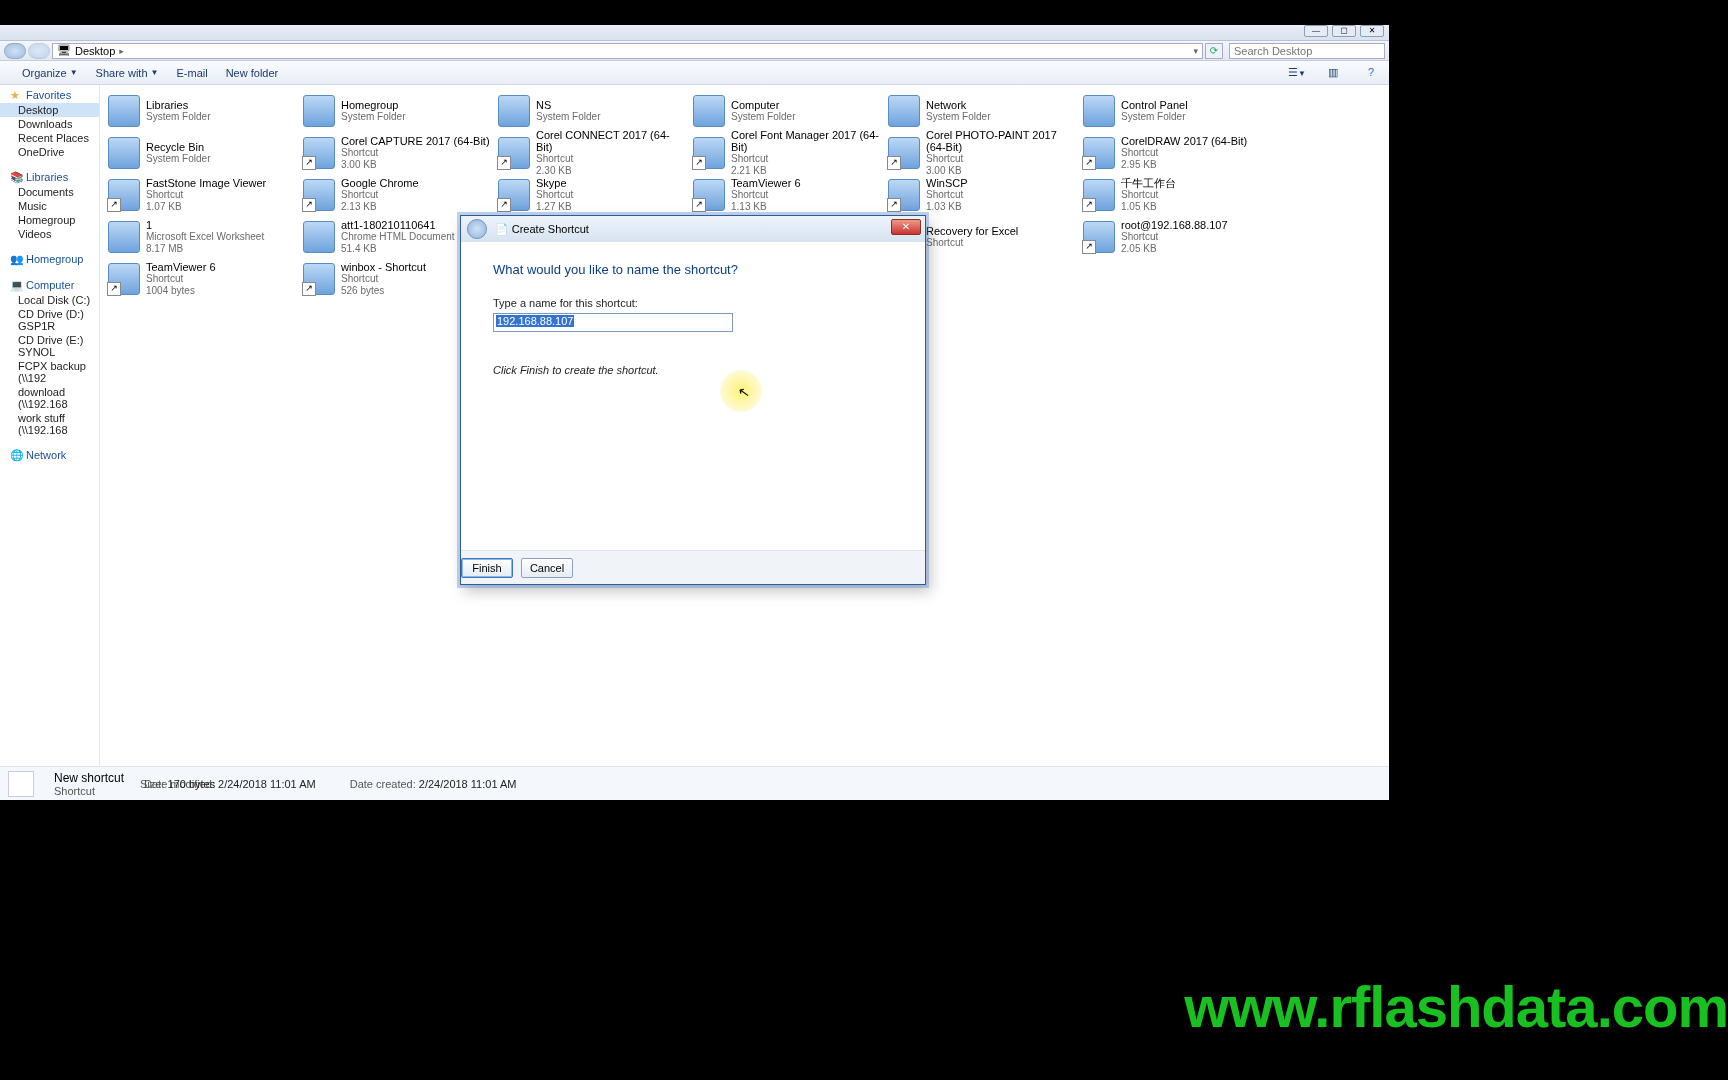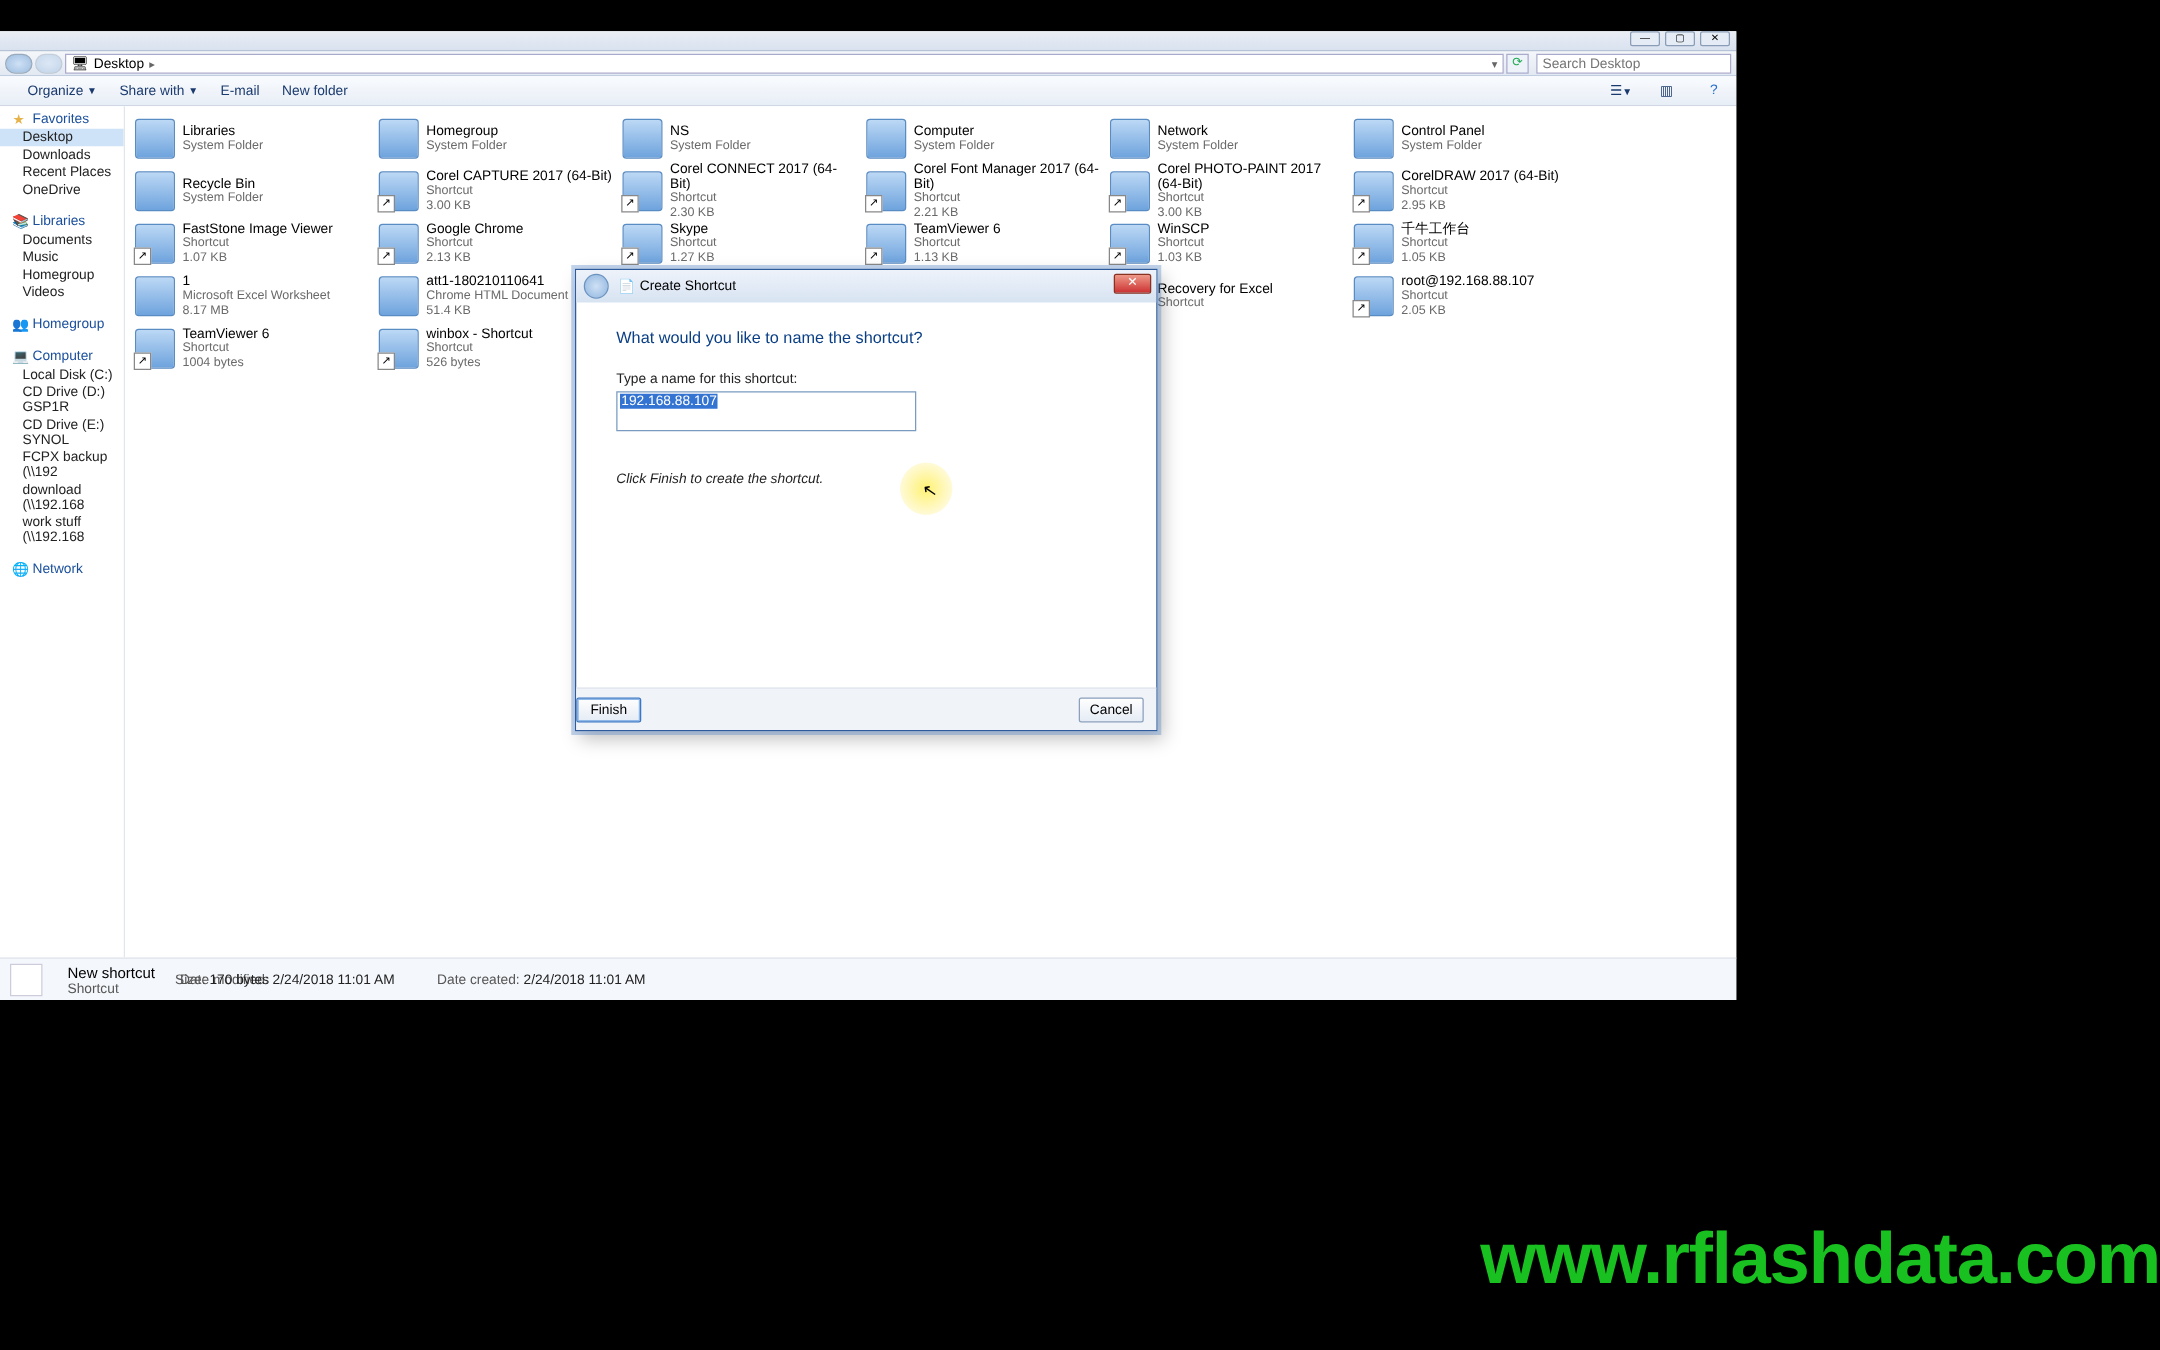--- a/index.html
+++ b/index.html
@@ -43,24 +43,24 @@
 .details .pname{color:#000; font-size:12px;}
 
 
 .dialog{ position:absolute; left:460px; top:215px; width:466px; height:370px; border:1px solid #2e5b9b; background:#fff; box-shadow:0 0 0 3px rgba(80,130,200,0.35), 4px 6px 14px rgba(0,0,0,0.25);}
 .dhdr{ height:26px; background:linear-gradient(#eef3fa,#d7e3f2); display:flex; align-items:center; padding:0 6px; font-size:11px; position:relative;}
 .dhdr .back{width:20px;height:20px;border-radius:10px;background:radial-gradient(#cfe1f5,#8fb5de);border:1px solid #6c93c0;margin-right:8px;}
 .dhdr .xbtn{position:absolute; right:4px; top:3px; width:30px;height:16px;background:linear-gradient(#e98,#c33);border:1px solid #832;border-radius:2px;color:#fff;font-size:10px;text-align:center;line-height:14px;}
 .dbody{ padding:20px 32px; font-size:11px;}
 .dq{ color:#0a3f85; font-size:13px; margin-bottom:20px;}
 .dlab{ color:#222; margin-bottom:4px;}
-.dinp{ width:240px; height:32px; border:1px solid #7a9ac0; padding:1px 2px; font-size:11px;}
+.dinp{ width:240px; height:19px; border:1px solid #7a9ac0; padding:1px 2px; font-size:11px;}
 .dinp .sel{ background:#3373d1; color:#fff; padding:0 1px;}
 .dhint{ margin-top:32px; color:#222;font-style:italic;}
-.dftr{ position:absolute; bottom:0; left:0; right:0; height:34px; border-top:1px solid #dfe4ec; background:#f0f3f8; display:flex; justify-content:space-between; align-items:center; gap:8px; padding-right:10px;}
+.dftr{ position:absolute; bottom:0; left:0; right:0; height:34px; border-top:1px solid #dfe4ec; background:#f0f3f8; display:flex; justify-content:flex-start; align-items:center; gap:8px; padding-right:24px;}
 .dbtn{ width:52px; height:20px; font-size:11px; border:1px solid #8aa0bd; background:linear-gradient(#fefefe,#e5ecf5); border-radius:2px;}
 .dbtn.def{ border-color:#3b77c4; box-shadow:0 0 0 1px #8db8e8 inset;}
 
 .cursor-hl{ position:absolute; left:720px; top:370px; width:42px;height:42px; border-radius:50%; background:radial-gradient(rgba(255,240,100,0.9),rgba(255,230,60,0.2) 70%,transparent 75%);}
 .cursor{ position:absolute; left:738px; top:384px; font-size:14px; color:#000; transform:rotate(-10deg);}
 .wm{ position:absolute; right:0px; bottom:40px; font-size:58px; font-weight:900; color:#18c020; letter-spacing:-1px; font-family:Arial,sans-serif;}
 </style>
 </head>
 <body>
 

